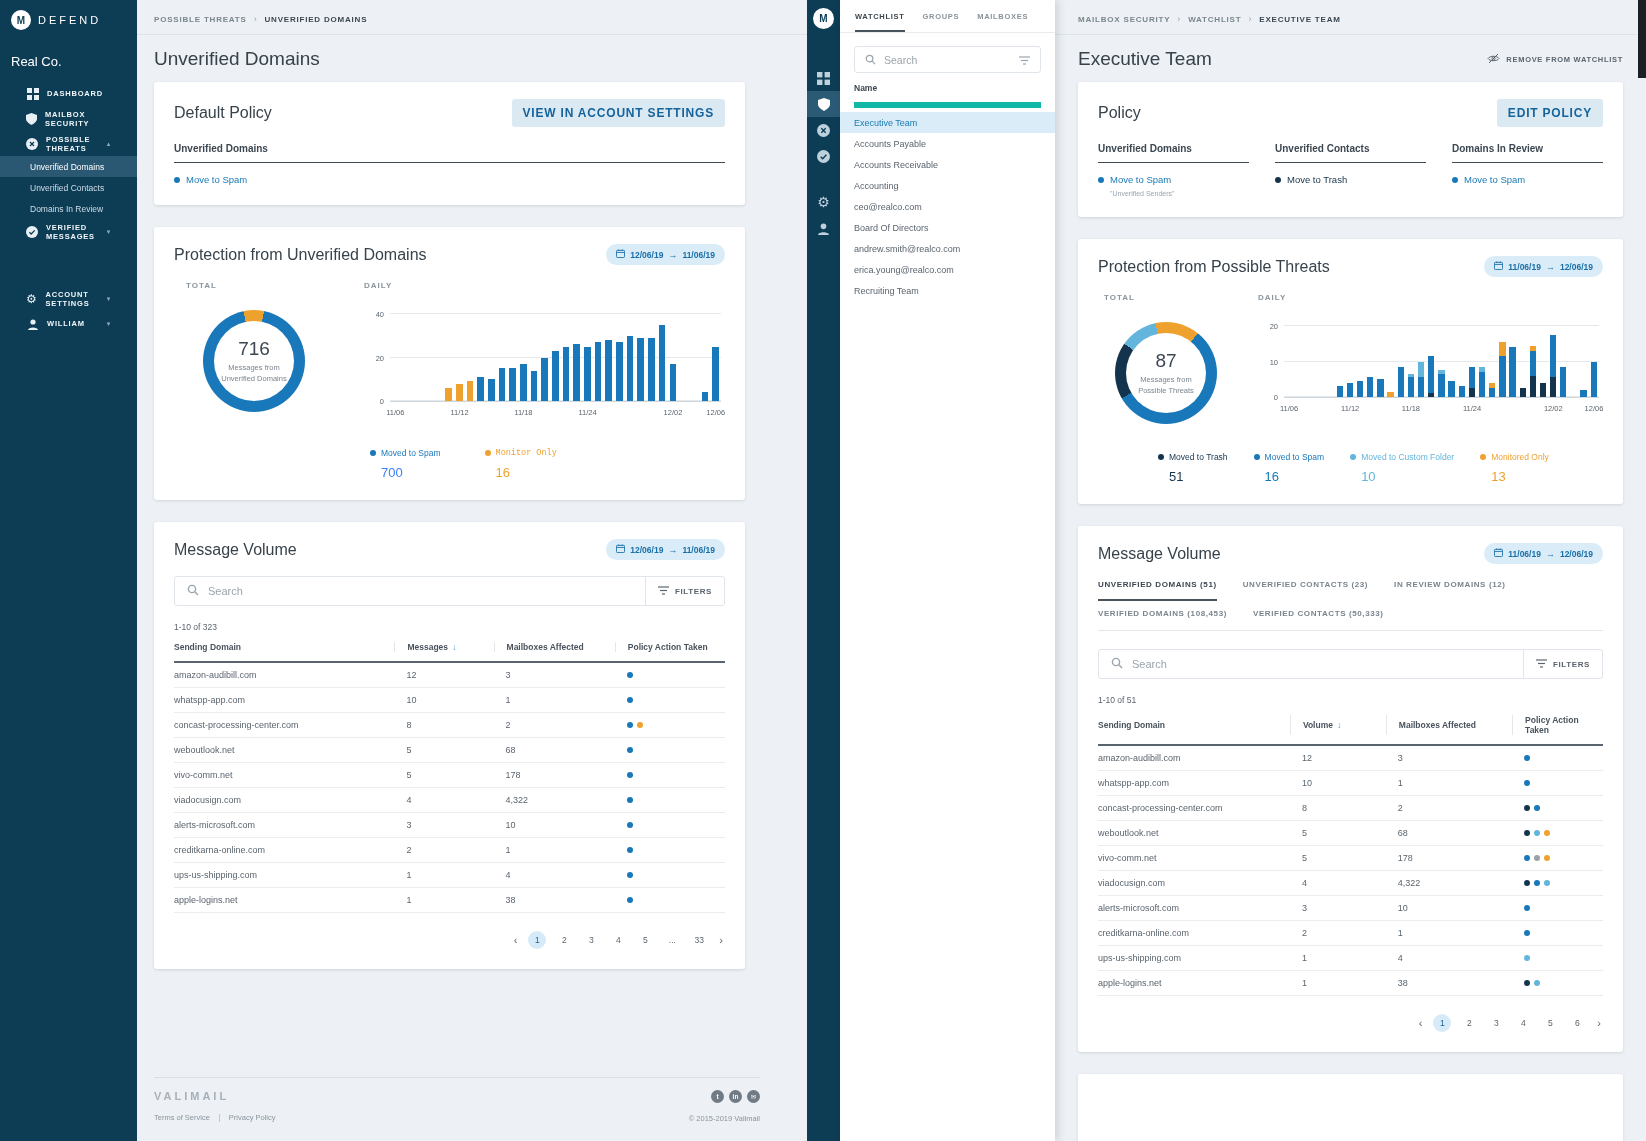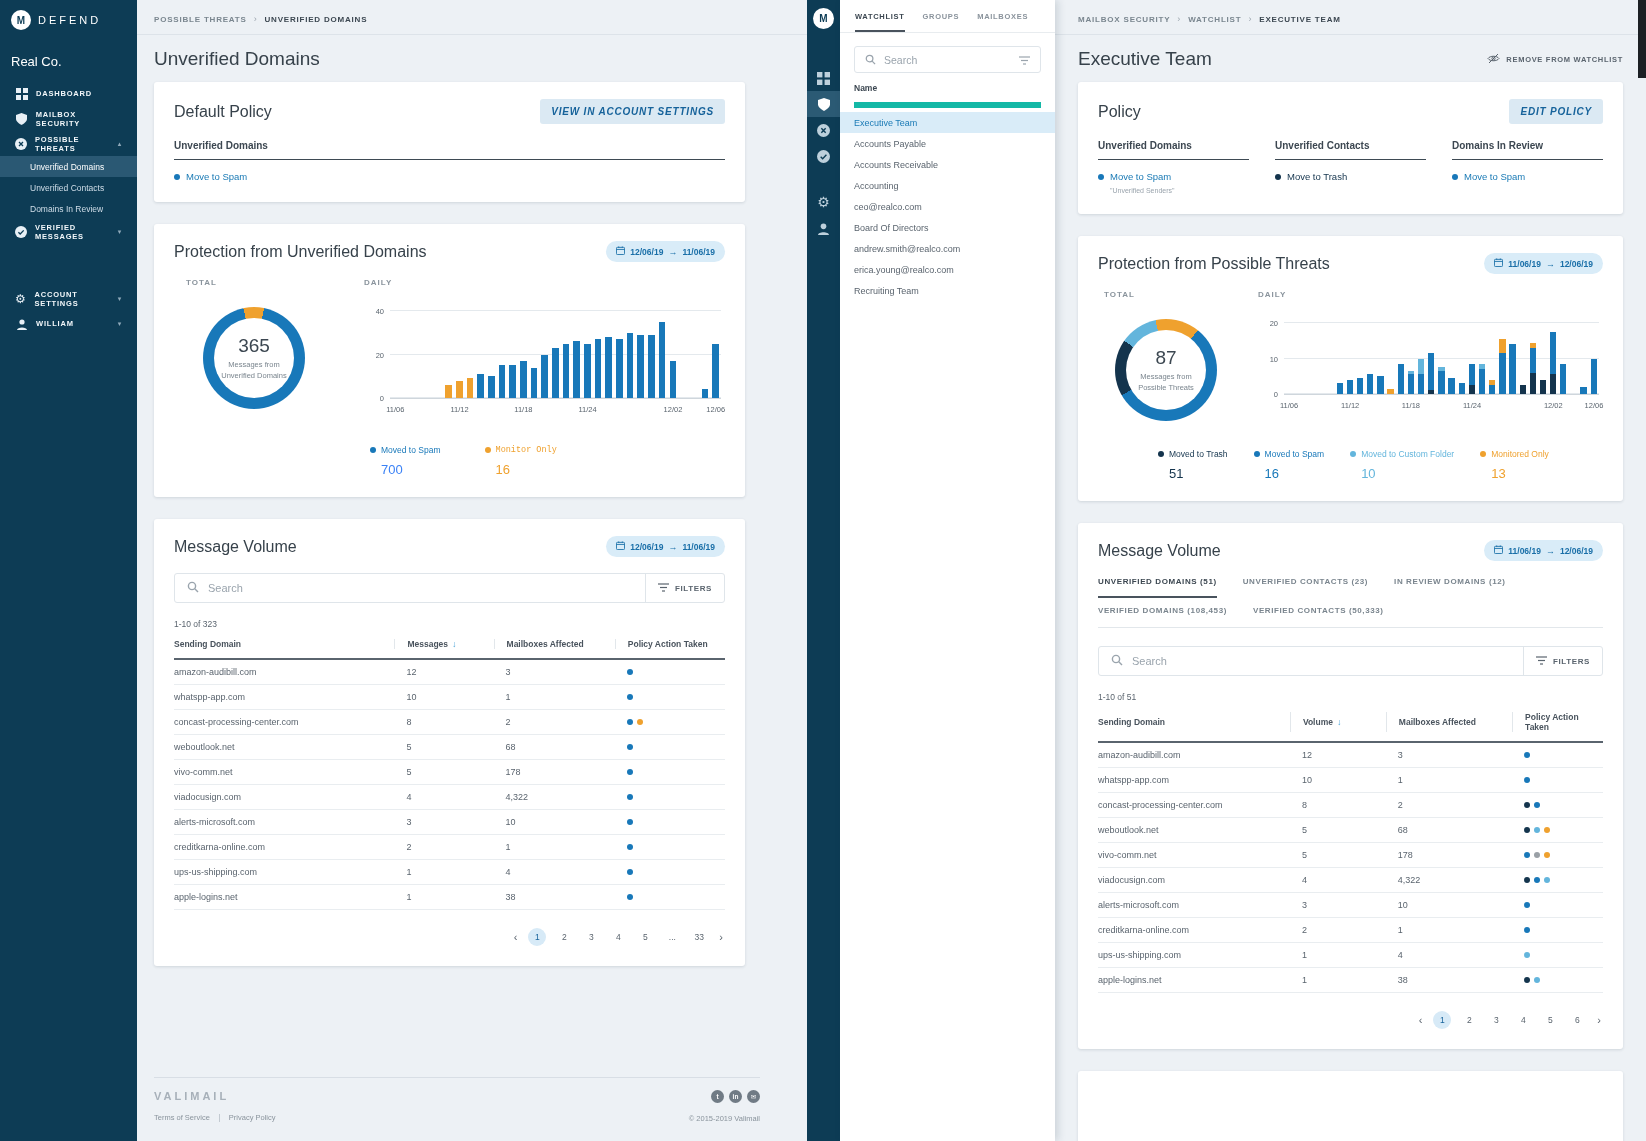--- a/index.html
+++ b/index.html
@@ -5,40 +5,40 @@
   *{margin:0;padding:0;box-sizing:border-box;}
   html,body{width:1646px;height:1141px;}
   body{font-family:"Liberation Sans","DejaVu Sans",sans-serif;background:#edf1f5;position:relative;overflow:hidden;color:#3c4751;}
 
   
   .sidebar{position:absolute;left:0;top:0;bottom:0;width:137px;background:#0d3c55;color:#fff;}
   .logo-row{display:flex;align-items:center;gap:7px;padding:10px 11px 8px;}
   .logo-circle{width:20px;height:20px;border-radius:50%;background:#fff;color:#0d3c55;font-size:10px;font-weight:bold;display:flex;align-items:center;justify-content:center;}
   .brand{font-size:11px;letter-spacing:3px;color:#fff;}
   .org{padding:16px 11px 12px;font-size:13px;color:#fff;font-weight:400;}
-  .nav-item{height:25px;display:flex;align-items:center;gap:8px;padding:0 15px;font-size:7.5px;font-weight:bold;letter-spacing:.8px;color:#f2f7fa;cursor:pointer;}
+  .nav-item{height:25px;display:flex;align-items:center;gap:8px;padding:0 26px;font-size:7.5px;font-weight:bold;letter-spacing:.8px;color:#f2f7fa;cursor:pointer;}
   .nav-item .nicon{width:13px;display:flex;justify-content:center;color:#e8f0f6;}
   .nav-caret{margin-left:auto;color:#8fa9ba;font-size:7px;}
   .sub-item{height:21px;display:flex;align-items:center;padding-left:30px;font-size:8.5px;color:#cfdde8;cursor:pointer;}
   .sub-item.selected{background:#2a5873;color:#fff;}
   .nav-gap{height:42px;}
   .glyph-icon{font-size:12px;line-height:1;}
 
   
   .left-main{position:absolute;left:137px;top:0;bottom:0;width:670px;display:flex;flex-direction:column;}
   .crumbs{display:flex;align-items:center;gap:7px;padding:14px 17px 10px;font-size:8px;font-weight:bold;letter-spacing:.8px;color:#7a868f;border-bottom:1px solid #dde3e9;}
   .crumb-active{color:#3c4751;}
   .crumb-sep{color:#9aa4ad;font-weight:400;font-size:9px;}
   .page-head{display:flex;align-items:center;justify-content:space-between;padding:13px 17px 12px;}
   h1{font-size:19px;font-weight:400;color:#37424b;}
   .cards{padding:0 62px 0 17px;}
   .card{background:#fff;border-radius:3px;box-shadow:0 1px 3px rgba(25,50,70,.14);padding:17px 20px 20px;margin-bottom:22px;}
   .card h2{font-size:16px;font-weight:400;color:#37424b;}
   .card-head{display:flex;align-items:center;justify-content:space-between;margin-bottom:16px;}
-  .btn-light{background:#dbe9f3;color:#17639b;font-size:10px;font-weight:bold;letter-spacing:.8px;padding:7px 11px;border-radius:3px;border:none;cursor:pointer;font-family:inherit;font-style:italic;}
+  .btn-light{background:#dbe9f3;color:#17639b;font-size:12px;font-weight:bold;letter-spacing:.8px;padding:7px 11px;border-radius:3px;border:none;cursor:pointer;font-family:inherit;}
   .section-label{font-size:10px;font-weight:bold;color:#3c4751;padding-bottom:8px;border-bottom:1px solid #3e4a54;margin-bottom:11px;}
   .policy-action{display:flex;align-items:center;gap:6px;font-size:9.5px;}
   .dot{width:6px;height:6px;border-radius:50%;display:inline-block;flex:0 0 auto;}
   .chip{background:#d9ecf8;color:#1a6fa8;border-radius:12px;padding:5px 10px;font-size:8.5px;font-weight:600;display:flex;align-items:center;gap:5px;cursor:pointer;}
   .chip .arrow{font-size:9px;}
 
   
   .proto-body{display:flex;gap:42px;margin-top:4px;}
   .mini-label{font-size:8px;letter-spacing:1px;color:#8a949d;font-weight:bold;}
   .col-total{width:148px;flex:0 0 auto;padding-left:12px;}
@@ -248,21 +248,21 @@
           <span>12/06/19</span>
           <span class="arrow">→</span>
           <span>11/06/19</span>
         </div>
       </div>
       <div class="proto-body">
         <div class="col-total">
           <div class="mini-label">TOTAL</div>
           <div class="donut" style="background: conic-gradient(from -12deg, rgb(239, 161, 46) 0deg, rgb(239, 161, 46) 23.4deg, rgb(24, 120, 185) 23.4deg, rgb(24, 120, 185) 360deg);">
             <div class="donut-hole">
-              <div class="donut-value">365</div>
+              <div class="donut-value">716</div>
               <div class="donut-label">Messages from Unverified Domains</div>
             </div>
           </div>
         </div>
         <div class="col-daily">
           <div class="mini-label">DAILY</div>
           <div>
               <div class="plot h-left">
                 <div class="gridline" style="bottom: 0%;"></div>
                 <div class="ytick" style="bottom: 0%;">0</div>

